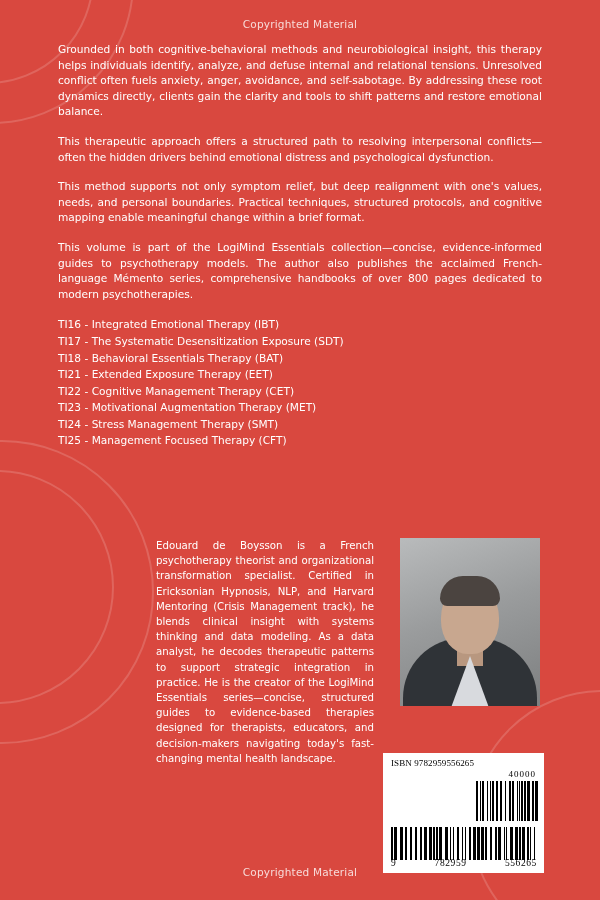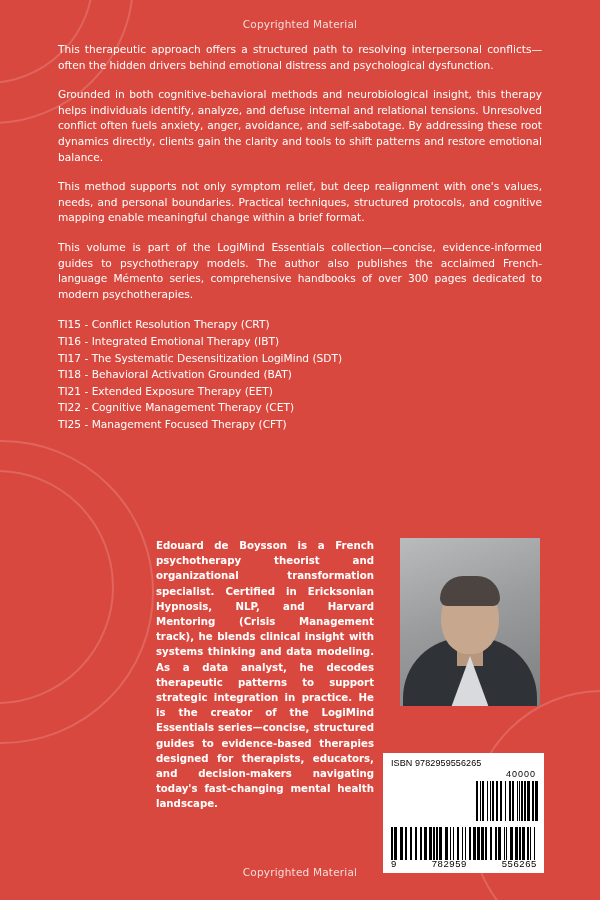--- a/index.html
+++ b/index.html
@@ -66,21 +66,20 @@
 
   
   .author-block {
     position: absolute;
     left: 156px;
     top: 538px;
     width: 384px;
     display: flex;
     gap: 26px;
     align-items: flex-start;
-    font-weight: bold;
   }
   .author-text {
     width: 222px;
     font-size: 10.2px;
     line-height: 15.2px;
     text-align: justify;
     color: #ffffff;
   }
   .author-photo {
     width: 140px;
@@ -149,21 +148,21 @@
   .barcode-box {
     position: absolute;
     left: 383px;
     top: 753px;
     width: 161px;
     height: 120px;
     background: #ffffff;
     color: #000000;
     padding: 4px 6px 4px 6px;
     box-sizing: border-box;
-    font-family: Liberation Sans, sans-serif;
+    font-family: Liberation Serif, serif;
   }
   .isbn-text {
     font-size: 9px;
     letter-spacing: .1px;
     color: #000;
     margin: 1px 0 0 2px;
   }
   .bars-small {
     position: absolute;
     right: 6px;
@@ -207,32 +206,33 @@
 
 <div class="arc arc-tl-1"></div>
 <div class="arc arc-tl-2"></div>
 <div class="arc arc-bl-1"></div>
 <div class="arc arc-bl-2"></div>
 <div class="arc arc-br-1"></div>
 
 <div class="copyright-top">Copyrighted Material</div>
 
 <div class="content">
+  <p class="para">Grounded in both cognitive-behavioral methods and neurobiological insight, this therapy helps individuals identify, analyze, and defuse internal and relational tensions. Unresolved conflict often fuels anxiety, anger, avoidance, and self-sabotage. By addressing these root dynamics directly, clients gain the clarity and tools to shift patterns and restore emotional balance.</p>
   <p class="para">This therapeutic approach offers a structured path to resolving interpersonal conflicts—often the hidden drivers behind emotional distress and psychological dysfunction.</p>
-  <p class="para">Grounded in both cognitive-behavioral methods and neurobiological insight, this therapy helps individuals identify, analyze, and defuse internal and relational tensions. Unresolved conflict often fuels anxiety, anger, avoidance, and self-sabotage. By addressing these root dynamics directly, clients gain the clarity and tools to shift patterns and restore emotional balance.</p>
   <p class="para">This method supports not only symptom relief, but deep realignment with one's values, needs, and personal boundaries. Practical techniques, structured protocols, and cognitive mapping enable meaningful change within a brief format.</p>
-  <p class="para">This volume is part of the LogiMind Essentials collection—concise, evidence-informed guides to psychotherapy models. The author also publishes the acclaimed French-language Mémento series, comprehensive handbooks of over 300 pages dedicated to modern psychotherapies.</p>
+  <p class="para">This volume is part of the LogiMind Essentials collection—concise, evidence-informed guides to psychotherapy models. The author also publishes the acclaimed French-language Mémento series, comprehensive handbooks of over 800 pages dedicated to modern psychotherapies.</p>
 
   <div class="titles">
-    <div class="title-line">TI15 - Conflict Resolution Therapy (CRT)</div>
     <div class="title-line">TI16 - Integrated Emotional Therapy (IBT)</div>
-    <div class="title-line">TI17 - The Systematic Desensitization LogiMind (SDT)</div>
-    <div class="title-line">TI18 - Behavioral Activation Grounded (BAT)</div>
+    <div class="title-line">TI17 - The Systematic Desensitization Exposure (SDT)</div>
+    <div class="title-line">TI18 - Behavioral Essentials Therapy (BAT)</div>
     <div class="title-line">TI21 - Extended Exposure Therapy (EET)</div>
     <div class="title-line">TI22 - Cognitive Management Therapy (CET)</div>
+    <div class="title-line">TI23 - Motivational Augmentation Therapy (MET)</div>
+    <div class="title-line">TI24 - Stress Management Therapy (SMT)</div>
     <div class="title-line">TI25 - Management Focused Therapy (CFT)</div>
   </div>
 </div>
 
 <div class="author-block">
   <div class="author-text">Edouard de Boysson is a French psychotherapy theorist and organizational transformation specialist. Certified in Ericksonian Hypnosis, NLP, and Harvard Mentoring (Crisis Management track), he blends clinical insight with systems thinking and data modeling. As a data analyst, he decodes therapeutic patterns to support strategic integration in practice. He is the creator of the LogiMind Essentials series—concise, structured guides to evidence-based therapies designed for therapists, educators, and decision-makers navigating today's fast-changing mental health landscape.</div>
   <div class="author-photo">
     <div class="photo-bg"></div>
     <div class="photo-suit"></div>
     <div class="photo-neck"></div>

